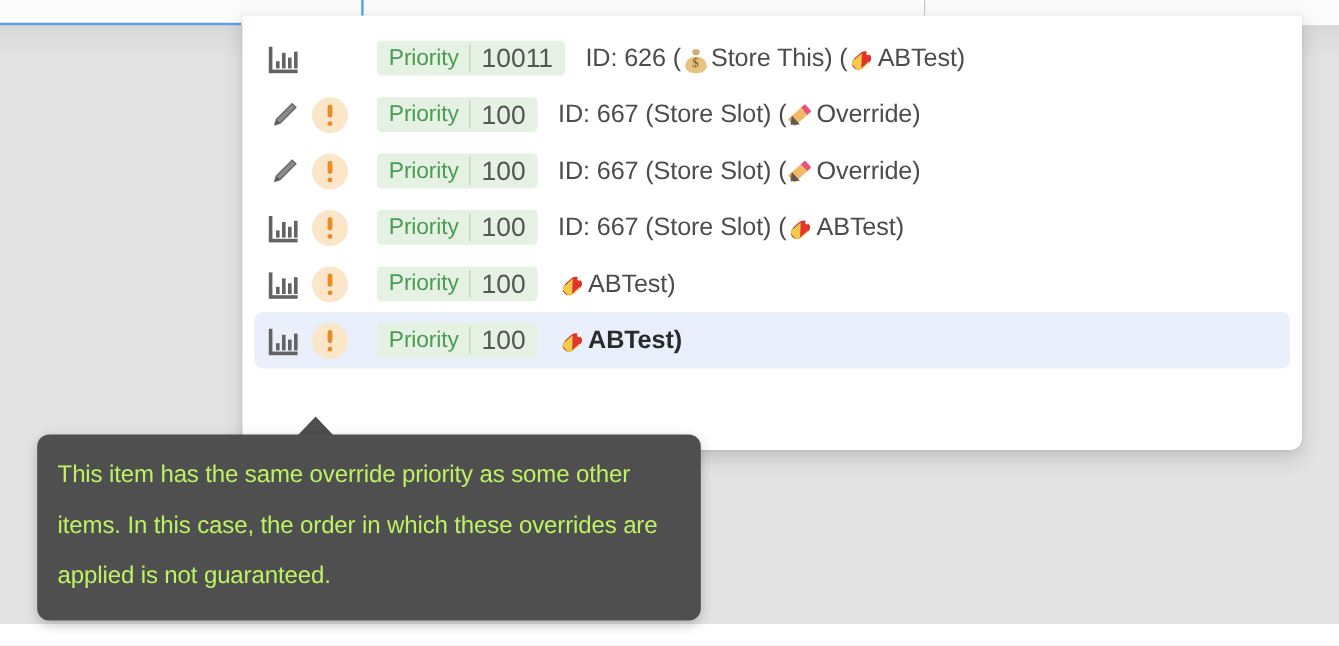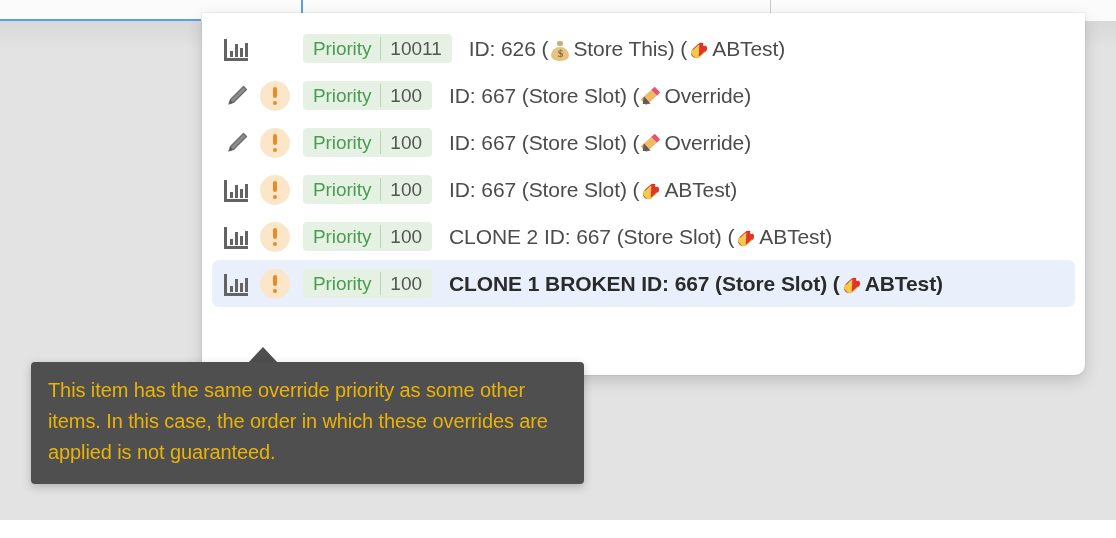--- a/index.html
+++ b/index.html
@@ -168,36 +168,37 @@
   
   .priority-badge {
     display: inline-flex;
     align-items: stretch;
     background: #e5f2e3;
     border-radius: 4px;
     height: 29px;
     overflow: hidden;
     flex: 0 0 auto;
     margin-right: 17px;
+    margin-left: 11px;
   }
   .priority-badge .label {
     display: flex; align-items: center;
     padding: 0 9px 0 10px;
     color: #4b9c53;
     font-size: 19px;
     letter-spacing: -0.1px;
   }
   .priority-badge .sep {
     width: 1px; background: #b8d8b4; margin: 3px 0;
   }
   .priority-badge .value {
     display: flex; align-items: center;
     padding: 0 10px 0 9px;
     color: #555555;
-    font-size: 19px;
+    font-size: 22px;
   }
 
   .row-text {
     font-size: 21px;
     color: #4c4c4c;
     letter-spacing: -0.1px;
     display: flex;
     align-items: flex-end;
   }
   .option-row.selected .row-text {
@@ -287,25 +288,25 @@
     line-height: 14px;
   }
 
   
   #tooltip {
     position: absolute;
     left: 31px;
     top: 362px;
     width: 553px;
     background: #4f4f4f;
-    border-radius: 4px;
+    border-radius: 10px;
     padding: 13px 17px 16px 17px;
-    color: #eab308;
+    color: #bef264;
     font-size: 20px;
-    line-height: 31px;
+    line-height: 42px;
     letter-spacing: -0.1px;
     box-shadow: 0 3px 10px rgba(0,0,0,0.22);
   }
   #tooltip-arrow {
     position: absolute;
     left: 248px;
     top: 347px;
     width: 0; height: 0;
     border-left: 15px solid transparent;
     border-right: 15px solid transparent;
@@ -450,21 +451,20 @@
         <span class="warn-icon">
           <span class="bang-bar"></span>
           <span class="bang-dot"></span>
         </span>
         <span class="priority-badge">
           <span class="label">Priority</span>
           <span class="sep"></span>
           <span class="value">100</span>
         </span>
         <span class="row-text">
-          <span>CLONE 2 ID: 667 (Store Slot) (</span>
           <span class="emoji-pill">
             <i></i>
             <b></b>
           </span>
           <span>ABTest</span>
           <span>)</span>
         </span>
       </div>
       <div class="option-row selected">
         <span class="chart-icon">
@@ -478,21 +478,20 @@
         <span class="warn-icon">
           <span class="bang-bar"></span>
           <span class="bang-dot"></span>
         </span>
         <span class="priority-badge">
           <span class="label">Priority</span>
           <span class="sep"></span>
           <span class="value">100</span>
         </span>
         <span class="row-text">
-          <span>CLONE 1 BROKEN ID: 667 (Store Slot) (</span>
           <span class="emoji-pill">
             <i></i>
             <b></b>
           </span>
           <span>ABTest</span>
           <span>)</span>
         </span>
       </div>
     </div>
 </div>

